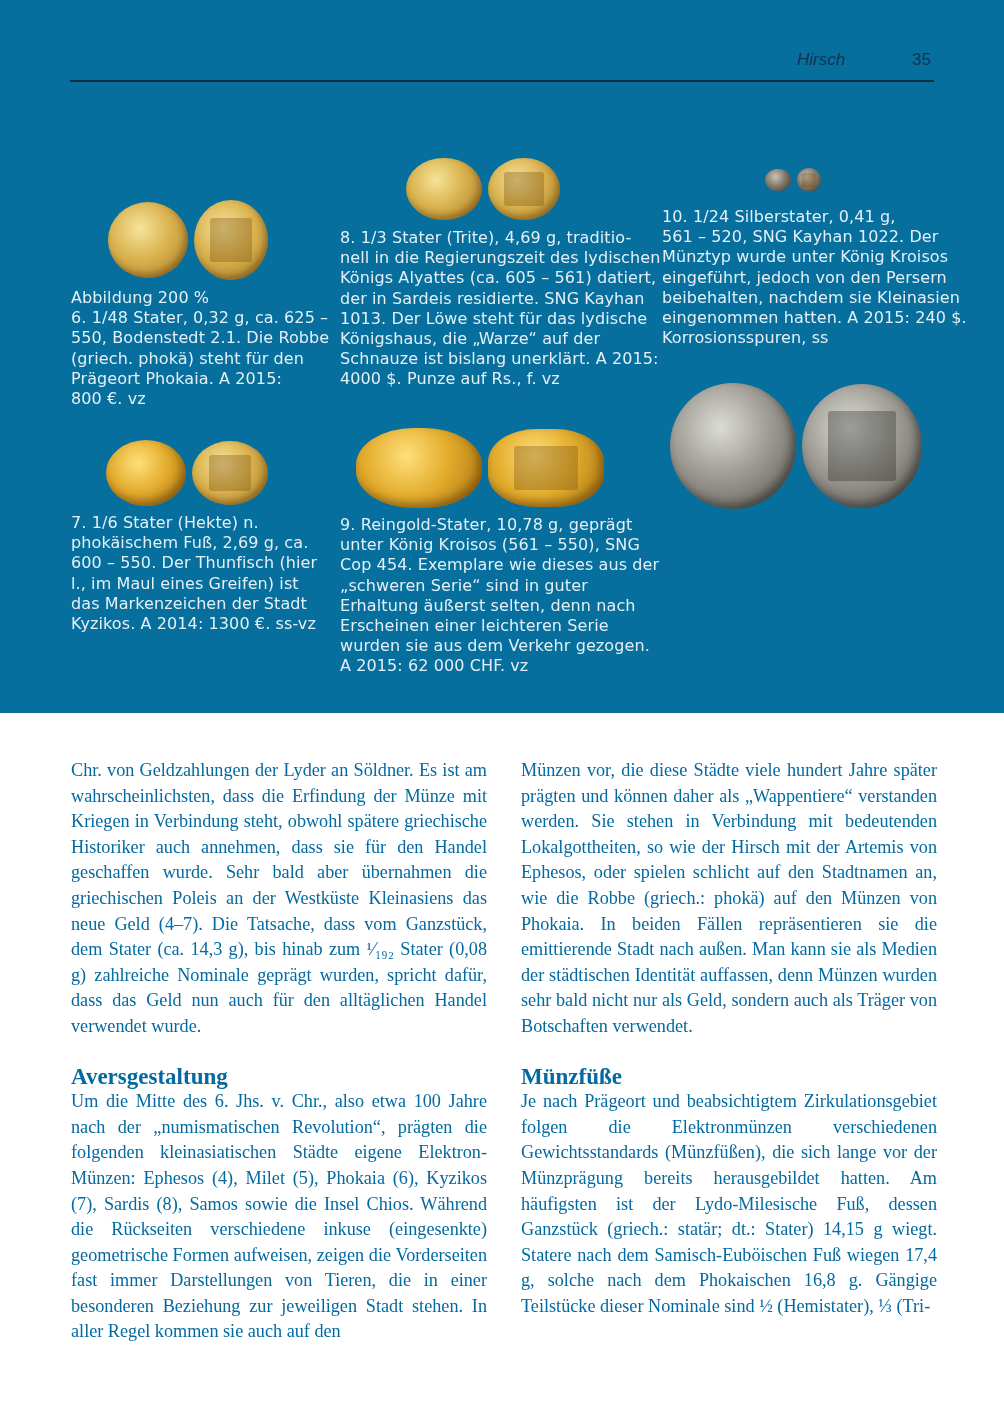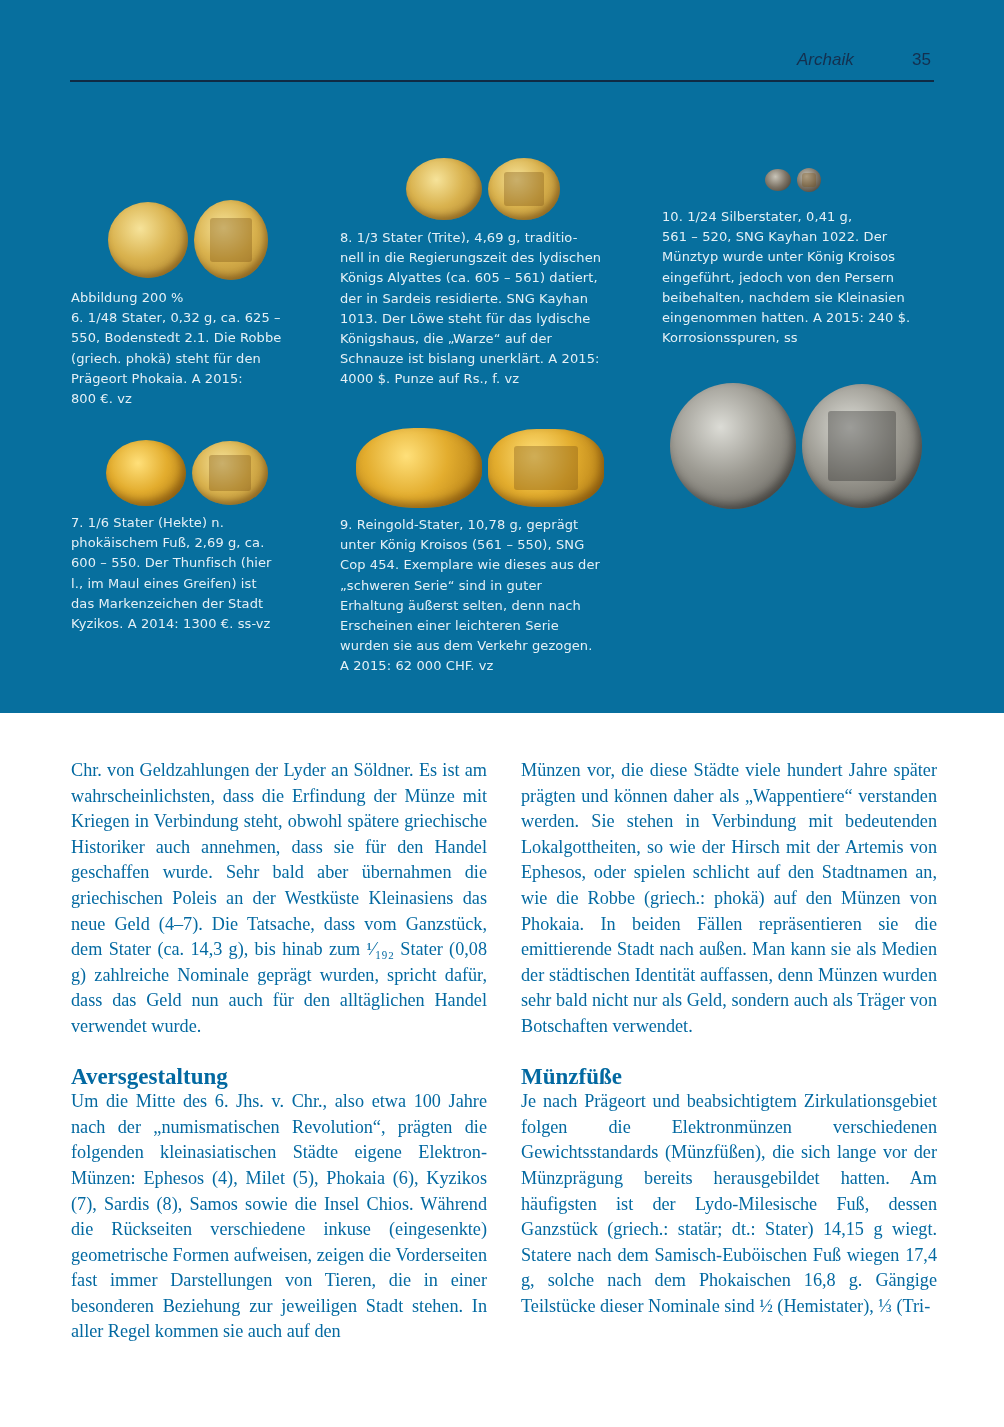--- a/index.html
+++ b/index.html
@@ -13,32 +13,32 @@
   .coin-pair { position: absolute; display: flex; gap: 6px; align-items: center; }
   .coin { border-radius: 50%; }
   .gold { background: radial-gradient(circle at 40% 35%, #f6e39a 0%, #d9b24e 45%, #a77a25 100%); box-shadow: inset -3px -4px 6px rgba(90,55,10,0.45); }
   .gold-deep { background: radial-gradient(circle at 40% 35%, #ffe07a 0%, #e3ad2e 45%, #a8720f 100%); box-shadow: inset -4px -5px 8px rgba(90,50,5,0.5); }
   .silver { background: radial-gradient(circle at 40% 35%, #dcdcd6 0%, #9c9a92 45%, #55524c 100%); box-shadow: inset -4px -5px 8px rgba(20,20,20,0.45); }
   .dark-silver { background: radial-gradient(circle at 40% 35%, #c9c4b8 0%, #7d7466 50%, #3a332a 100%); }
   .incuse { position: relative; }
   .incuse::after { content: ""; position: absolute; left: 22%; top: 22%; width: 56%; height: 56%; background: rgba(120,80,20,0.35); border-radius: 3px; }
   .silver.incuse::after { background: rgba(40,40,40,0.35); }
 
-  .caption { position: absolute; font-family: "DejaVu Sans", sans-serif; color: #e4f0f6; font-size: 13px; line-height: 20.2px; white-space: pre-line; letter-spacing: 0.1px; }
+  .caption { position: absolute; font-family: "DejaVu Sans", sans-serif; color: #e4f0f6; font-size: 16px; line-height: 20.2px; white-space: pre-line; letter-spacing: 0.1px; }
 
   .body-col { position: absolute; font-family: "Liberation Serif", serif; color: #0369a1; font-size: 18.2px; line-height: 25.6px; width: 416px; text-align: justify; }
   .body-col p { margin: 0; }
   .body-col h3 { margin: 0; font-size: 23px; font-weight: bold; line-height: 25.6px; }
   .gap { height: 24px; }
 </style>
 </head>
 <body>
 
 <div class="panel">
-  <span class="running-head running-title">Archaik</span>
+  <span class="running-head running-title">Hirsch</span>
   <span class="running-head page-num">35</span>
   <div class="head-rule"></div>
 
   <div class="coin-pair" style="left:108px; top:200px;">
     <div class="coin gold" style="width:80px;height:76px;"></div>
     <div class="coin gold incuse" style="width:74px;height:80px;"></div>
   </div>
   <div class="caption" style="left:71px; top:288px;">Abbildung 200 %
 6. 1/48 Stater, 0,32 g, ca. 625 –
 550, Bodenstedt 2.1. Die Robbe

